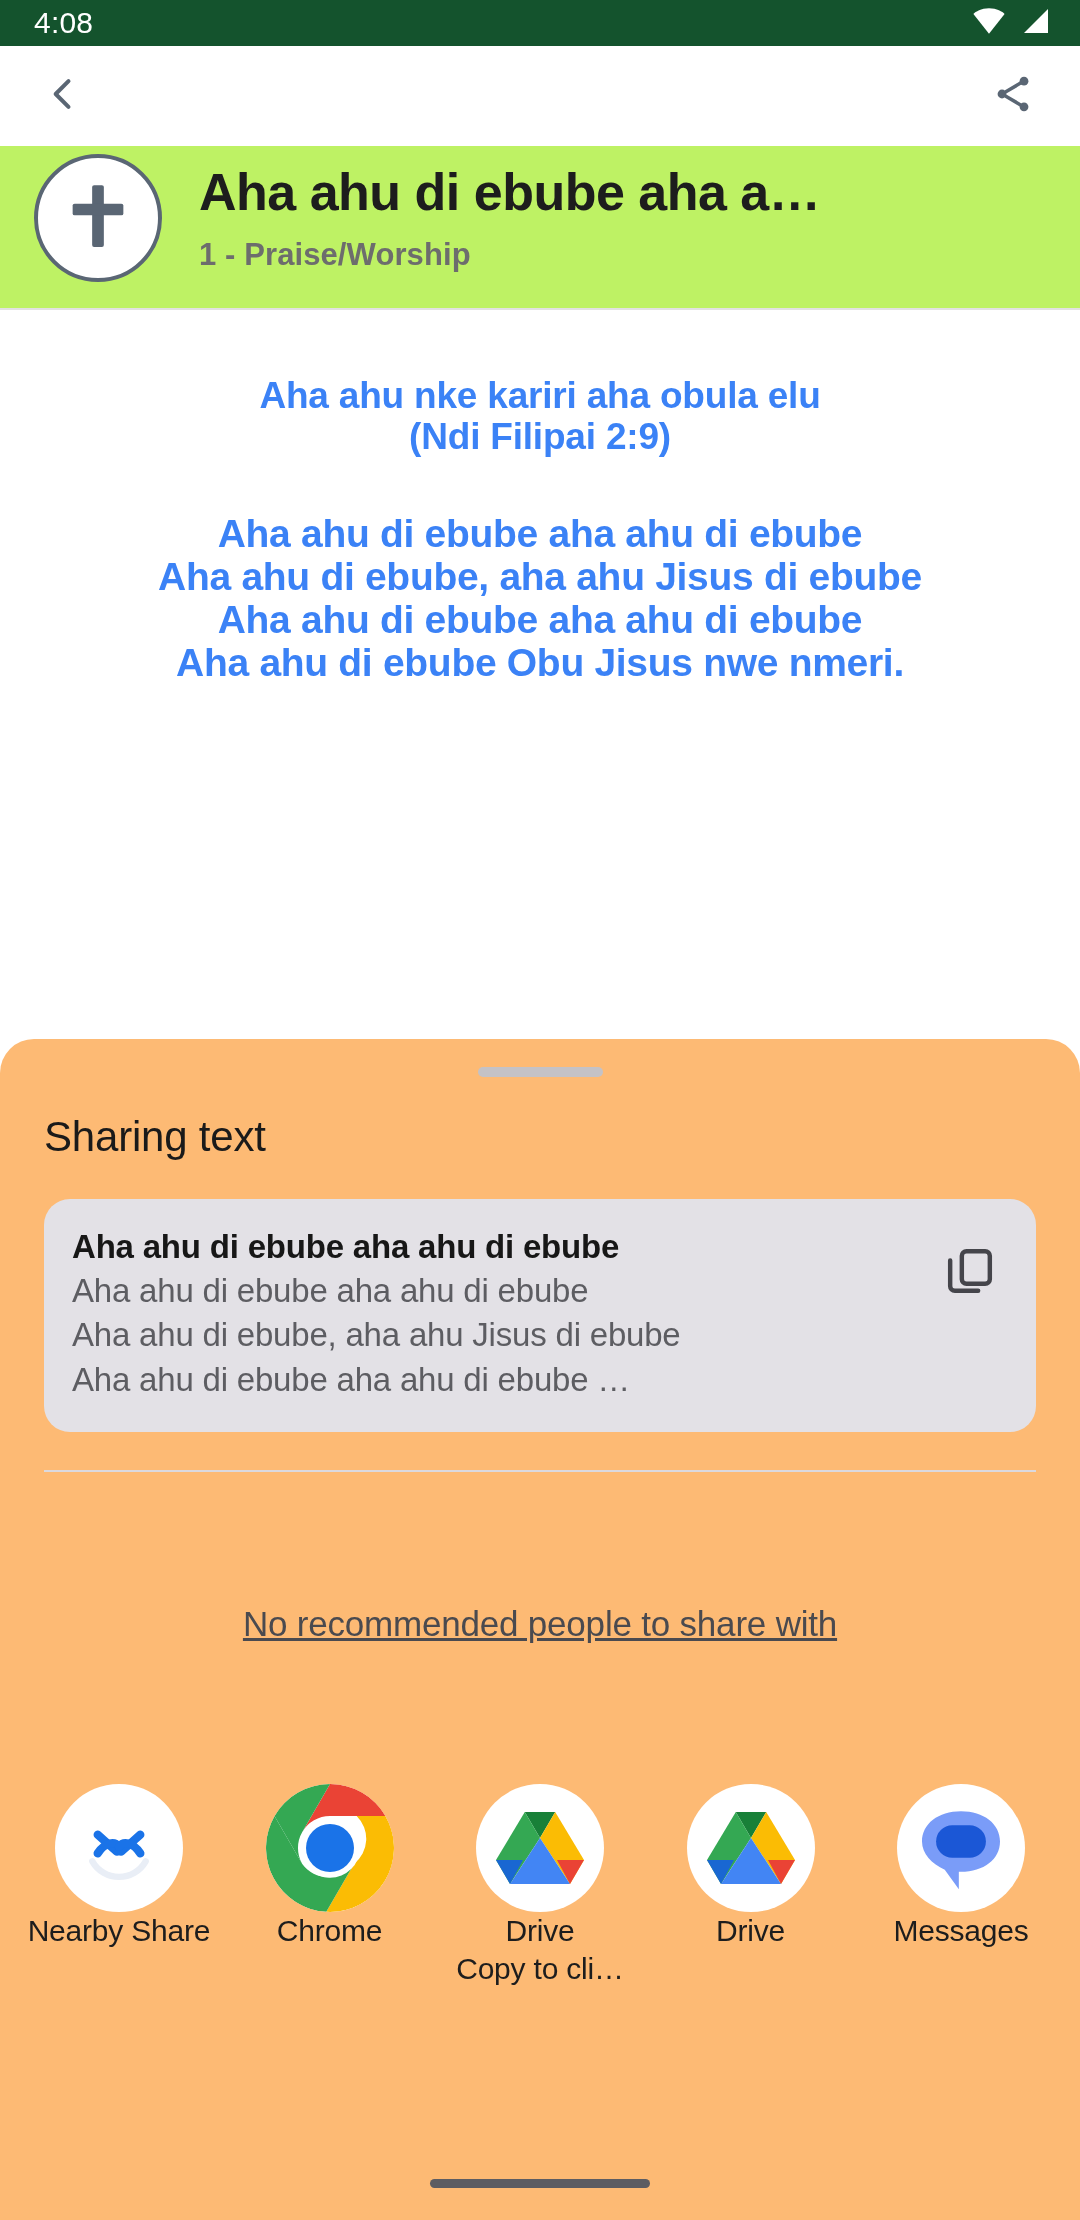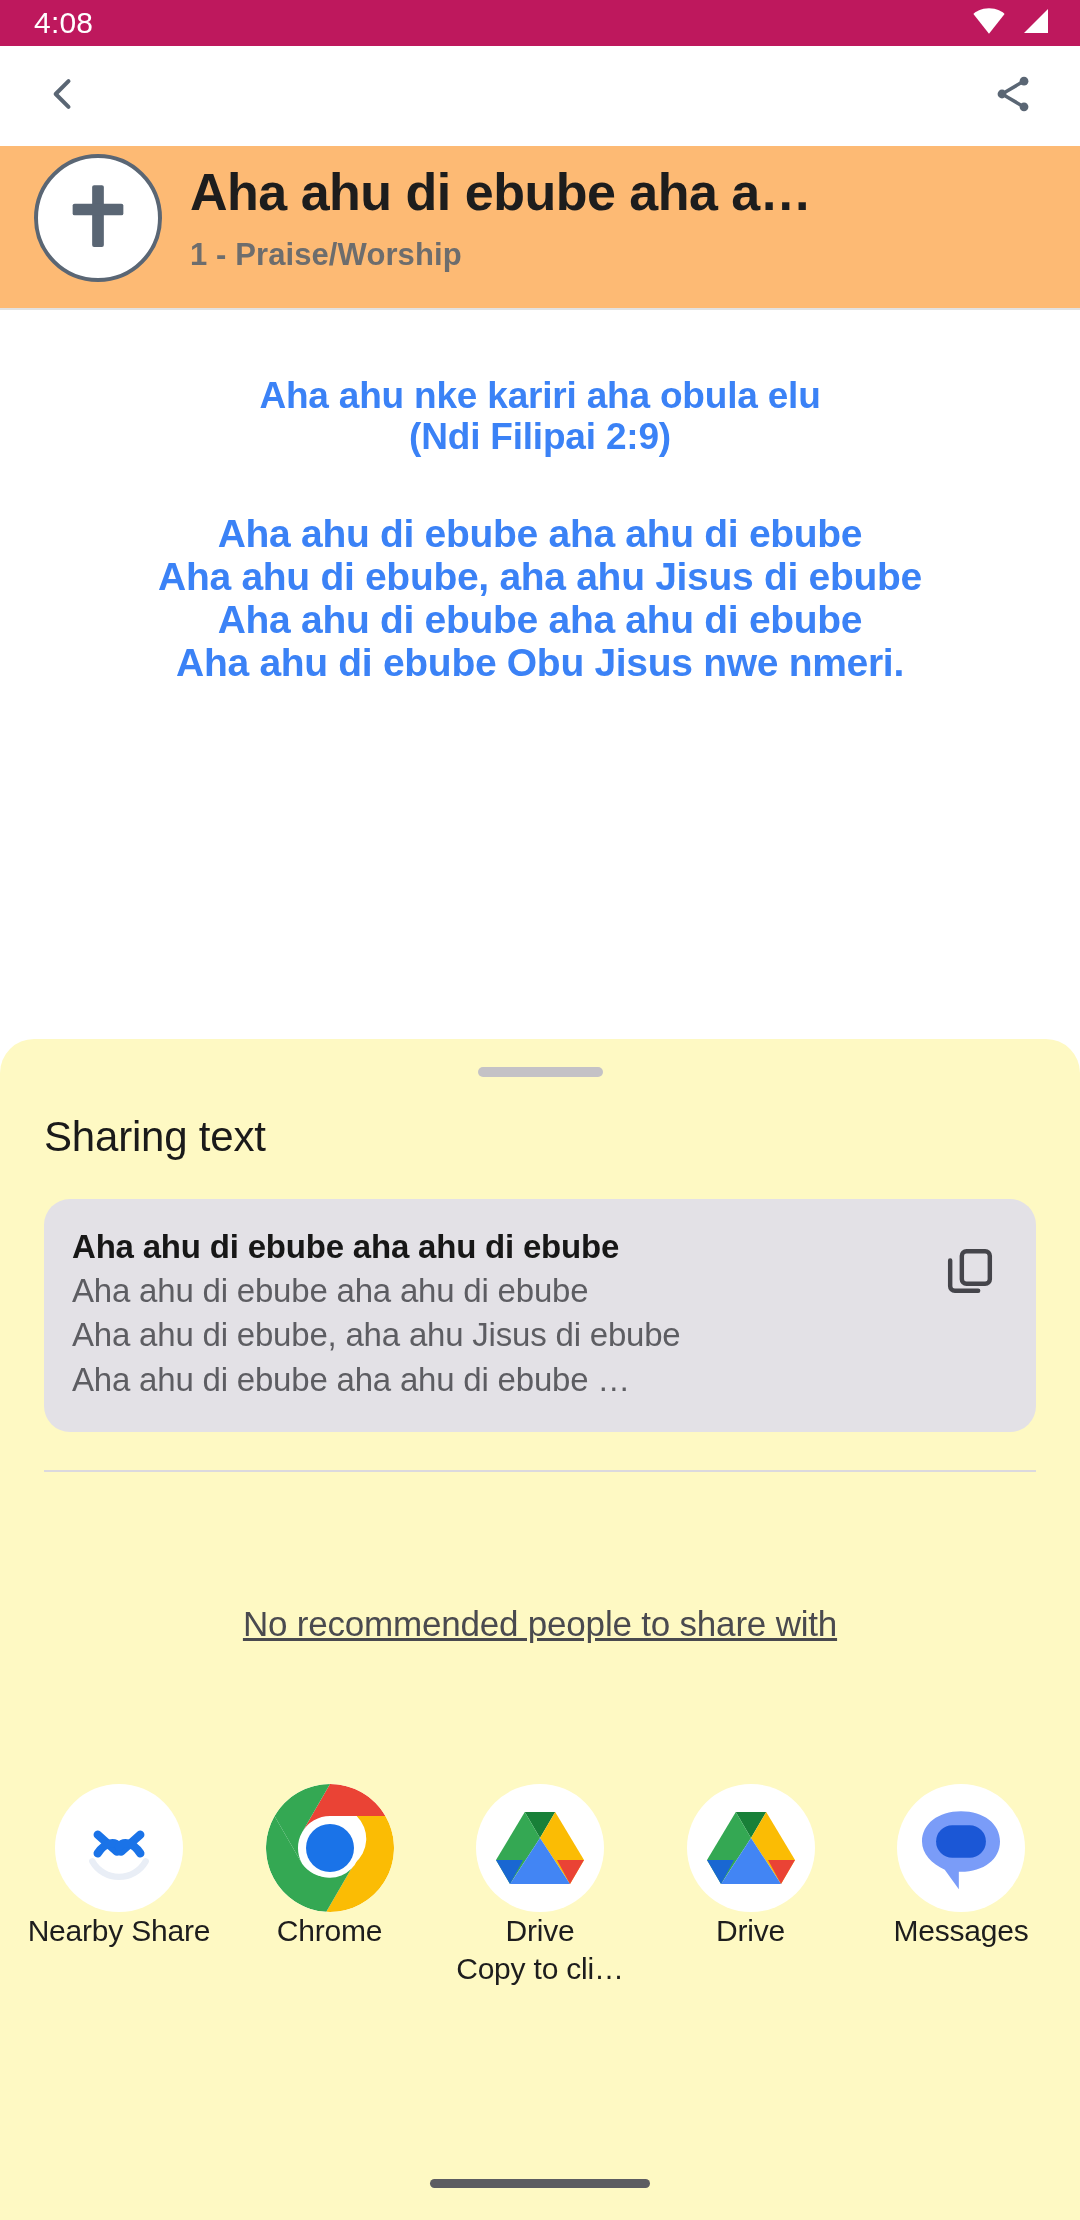--- a/index.html
+++ b/index.html
@@ -6,39 +6,39 @@
   html,body { width:1080px; height:2220px; }
   body {
     font-family:"Liberation Sans", sans-serif;
     background:#ffffff;
     overflow:hidden;
     position:relative;
   }
 
   
   .statusbar{
-    height:46px; background:#be185d; color:#fff;
+    height:46px; background:#14532d; color:#fff;
     display:flex; align-items:center; justify-content:space-between;
     padding:0 28px 0 34px;
   }
   .sb-time{ font-size:30px; letter-spacing:.2px; line-height:1; }
   .sb-icons{ display:flex; align-items:center; gap:14px; }
 
   
   .appbar{
     height:100px; display:flex; align-items:center;
     justify-content:space-between; padding:0 34px 0 30px;
     background:#fff;
   }
   .iconbtn{ width:66px; height:66px; display:flex; align-items:center; justify-content:center; }
 
   
   .songhead{
-    display:flex; align-items:center; gap:28px;
-    padding:8px 26px 26px 34px; background:#fdba74;
+    display:flex; align-items:center; gap:37px;
+    padding:8px 26px 26px 34px; background:#bef264;
   }
   .avatar{
     width:128px; height:128px; border-radius:50%;
     border:4px solid #5a6674; flex:0 0 128px;
     display:flex; align-items:center; justify-content:center;
     background:#fff;
   }
   .songtitles{ min-width:0; flex:1; }
   .song-title{
     font-size:52px; font-weight:700; color:#1d1d1d; line-height:1.12;
@@ -56,21 +56,21 @@
     background:#fff; padding:66px 30px 0; text-align:center;
     color:#3b82f6; font-weight:600;
   }
   .lyric-line{ font-size:37px; line-height:1.1; letter-spacing:-.2px; }
   .stanza-gap{ height:56px; }
   .lyric-big{ font-size:39px; line-height:1.1; letter-spacing:-.3px; }
 
   
   .sheet{
     position:absolute; left:0; right:0; top:1039px; bottom:0;
-    background:#fef9c3; border-radius:34px 34px 0 0;
+    background:#fdba74; border-radius:34px 34px 0 0;
     display:flex; flex-direction:column;
   }
   .grabber{
     width:125px; height:10px; border-radius:6px; background:#c4c2c6;
     margin:28px auto 0;
   }
   .sheet-title{
     font-size:42px; color:#1a1a1a; padding:36px 0 0 44px; letter-spacing:-.2px;
   }
   .preview{

